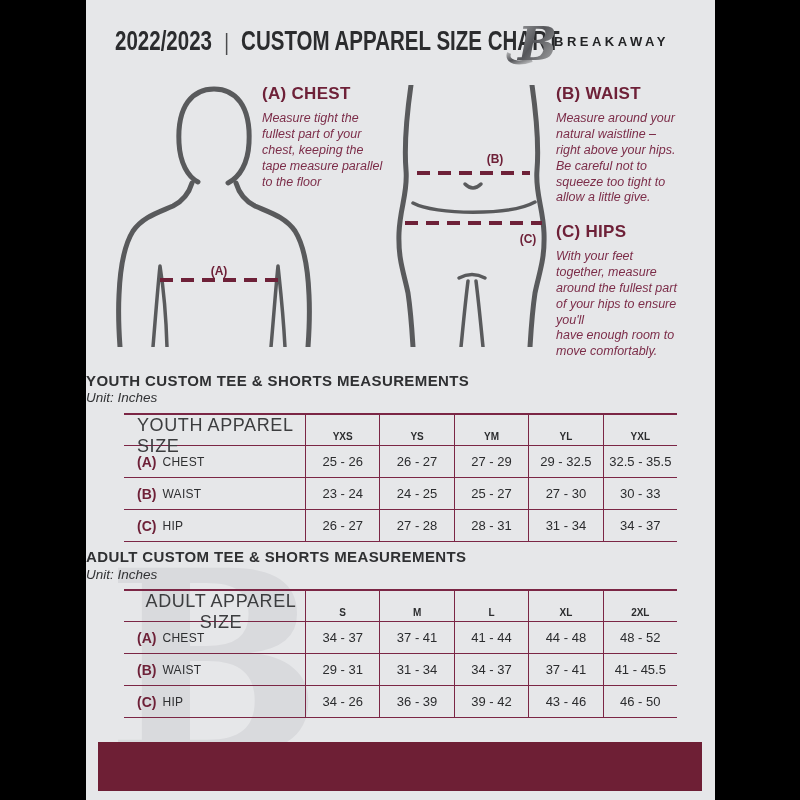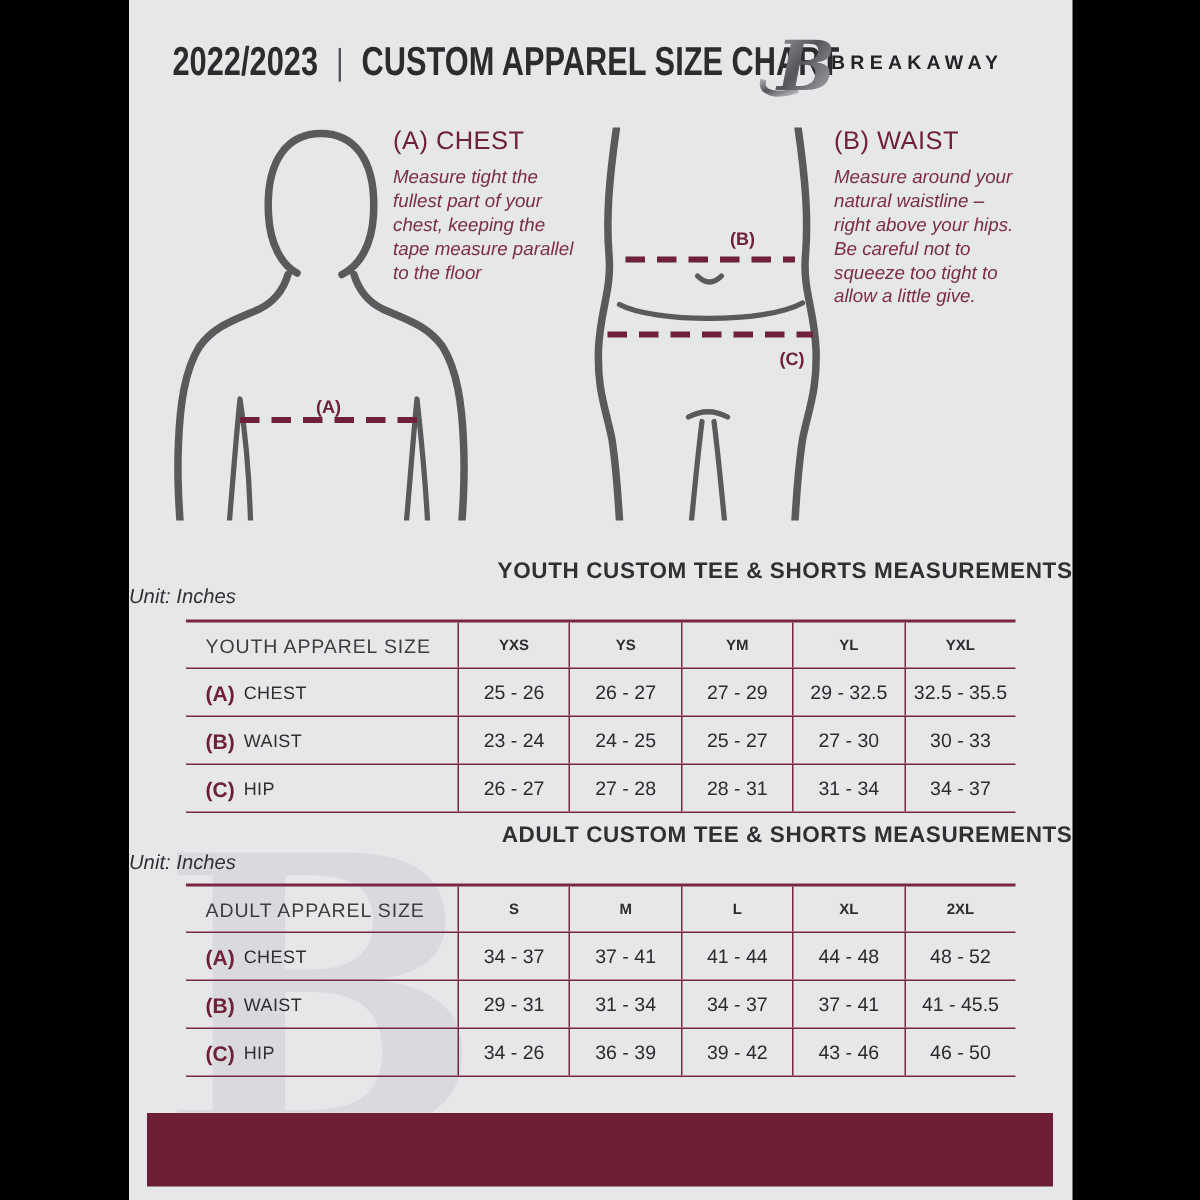--- a/index.html
+++ b/index.html
@@ -23,40 +23,40 @@
             letter-spacing:3.5px;color:#232426;white-space:nowrap;}
 
   
   .fig{position:absolute;}
   .fig path.body{fill:none;stroke:#595a5c;stroke-linecap:round;stroke-linejoin:round;}
   .fig path.dash{fill:none;stroke:#6e2138;stroke-width:4;stroke-dasharray:13 8;}
   .fig text{font-family:"Liberation Sans",sans-serif;font-size:12px;font-weight:700;fill:#6e2138;}
 
   
   .guide{position:absolute;z-index:1;}
-  .guide h3{margin:0;font-size:17px;font-weight:400;color:#6e2138;letter-spacing:.3px;}
+  .guide h3{margin:0;font-size:17px;font-weight:700;color:#6e2138;letter-spacing:.3px;}
   .guide p{margin:7px 0 0 0;font-size:12.5px;font-style:italic;color:#7c2d49;
            line-height:1.27;white-space:pre-line;}
 
   
-  .sec-title{position:absolute;left:0;right:0;text-align:right;font-size:15px;font-weight:700;
+  .sec-title{position:absolute;left:0;right:0;text-align:left;font-size:15px;font-weight:700;
              color:#2f3032;letter-spacing:.4px;}
   .sec-unit{position:absolute;left:0;right:0;font-size:13.5px;font-style:italic;
             color:#313234;}
   .sizetable{position:absolute;left:38px;width:553px;border-top:2px solid #7b2645;}
   .trow{display:grid;grid-template-columns:181px repeat(5,1fr);border-bottom:1.5px solid #7b2645;}
   .trow.head{height:30px;}
   .trow.data{height:31px;}
   .c{display:flex;align-items:center;justify-content:center;border-left:1.5px solid #7b2645;
      font-size:13px;color:#2b2c2e;}
   .c.first{justify-content:flex-start;padding-left:13px;border-left:none;}
   .c.size{font-weight:700;font-size:10px;color:#2c2d2f;}
   .c .key{font-weight:700;color:#6e2138;margin-right:6px;font-size:14px;}
   .c .lbl{font-size:12px;color:#2e2f31;letter-spacing:.3px;}
-  .c.sizelabel{font-size:13px;color:#3c3d3f;letter-spacing:.6px;}
+  .c.sizelabel{font-size:18px;color:#3c3d3f;letter-spacing:.6px;}
 
   
   .footer-bar{position:absolute;left:12px;top:742px;width:604px;height:49px;background:#6e1f35;z-index:2;}
 </style>
 </head>
 <body>
 
 <div class="stage">
   <div class="page">
 
@@ -122,20 +122,30 @@
       </div>
       <div class="guide" style="left:470px;top:84px;width:155px;">
         <h3>(B) WAIST</h3>
         <p>Measure around your
 natural waistline –
 right above your hips.
 Be careful not to
 squeeze too tight to
 allow a little give.</p>
       </div>
+      <div class="guide" style="left:470px;top:222px;width:160px;">
+        <h3>(C) HIPS</h3>
+        <p>With your feet
+together, measure
+around the fullest part
+of your hips to ensure
+you'll
+have enough room to
+move comfortably.</p>
+      </div>
 
       <div class="sec-title" style="top:372px;">YOUTH CUSTOM TEE &amp; SHORTS MEASUREMENTS</div>
       <div class="sec-unit" style="top:390px;">Unit: Inches</div>
 
       <div class="sizetable" style="top:413px;">
         <div class="trow head">
           <div class="c first sizelabel">YOUTH APPAREL SIZE</div>
           <div class="c size">YXS</div>
           <div class="c size">YS</div>
           <div class="c size">YM</div>

